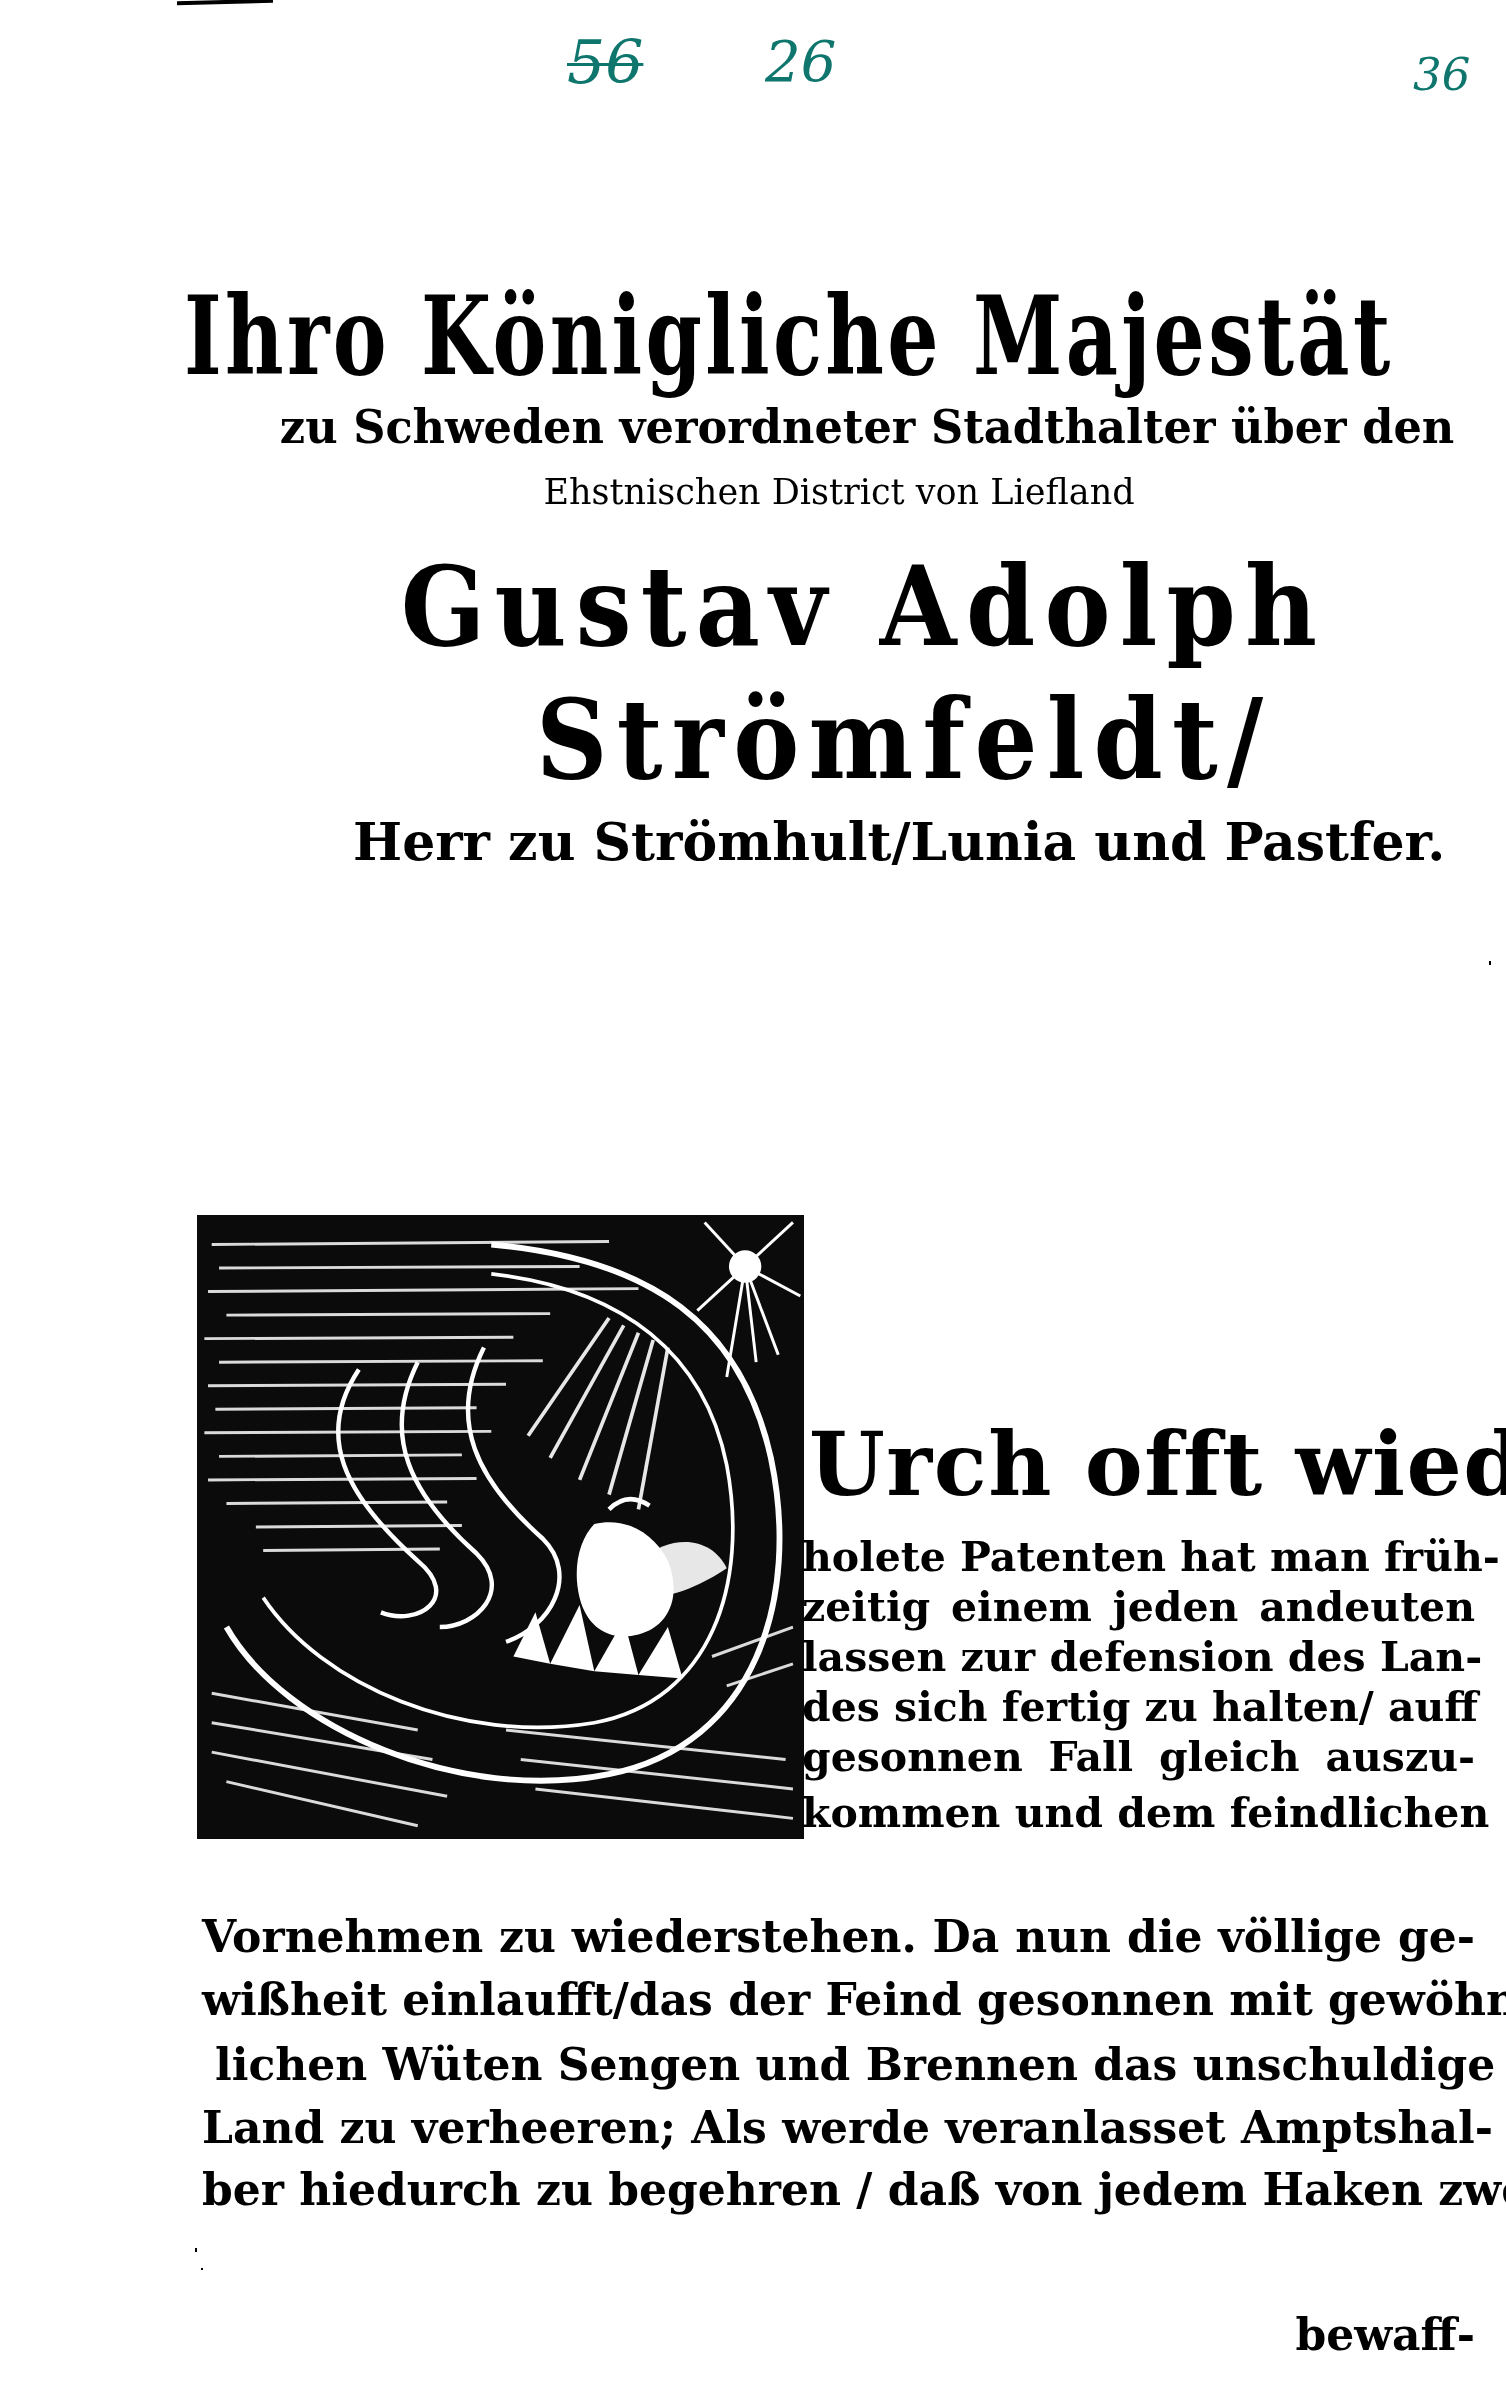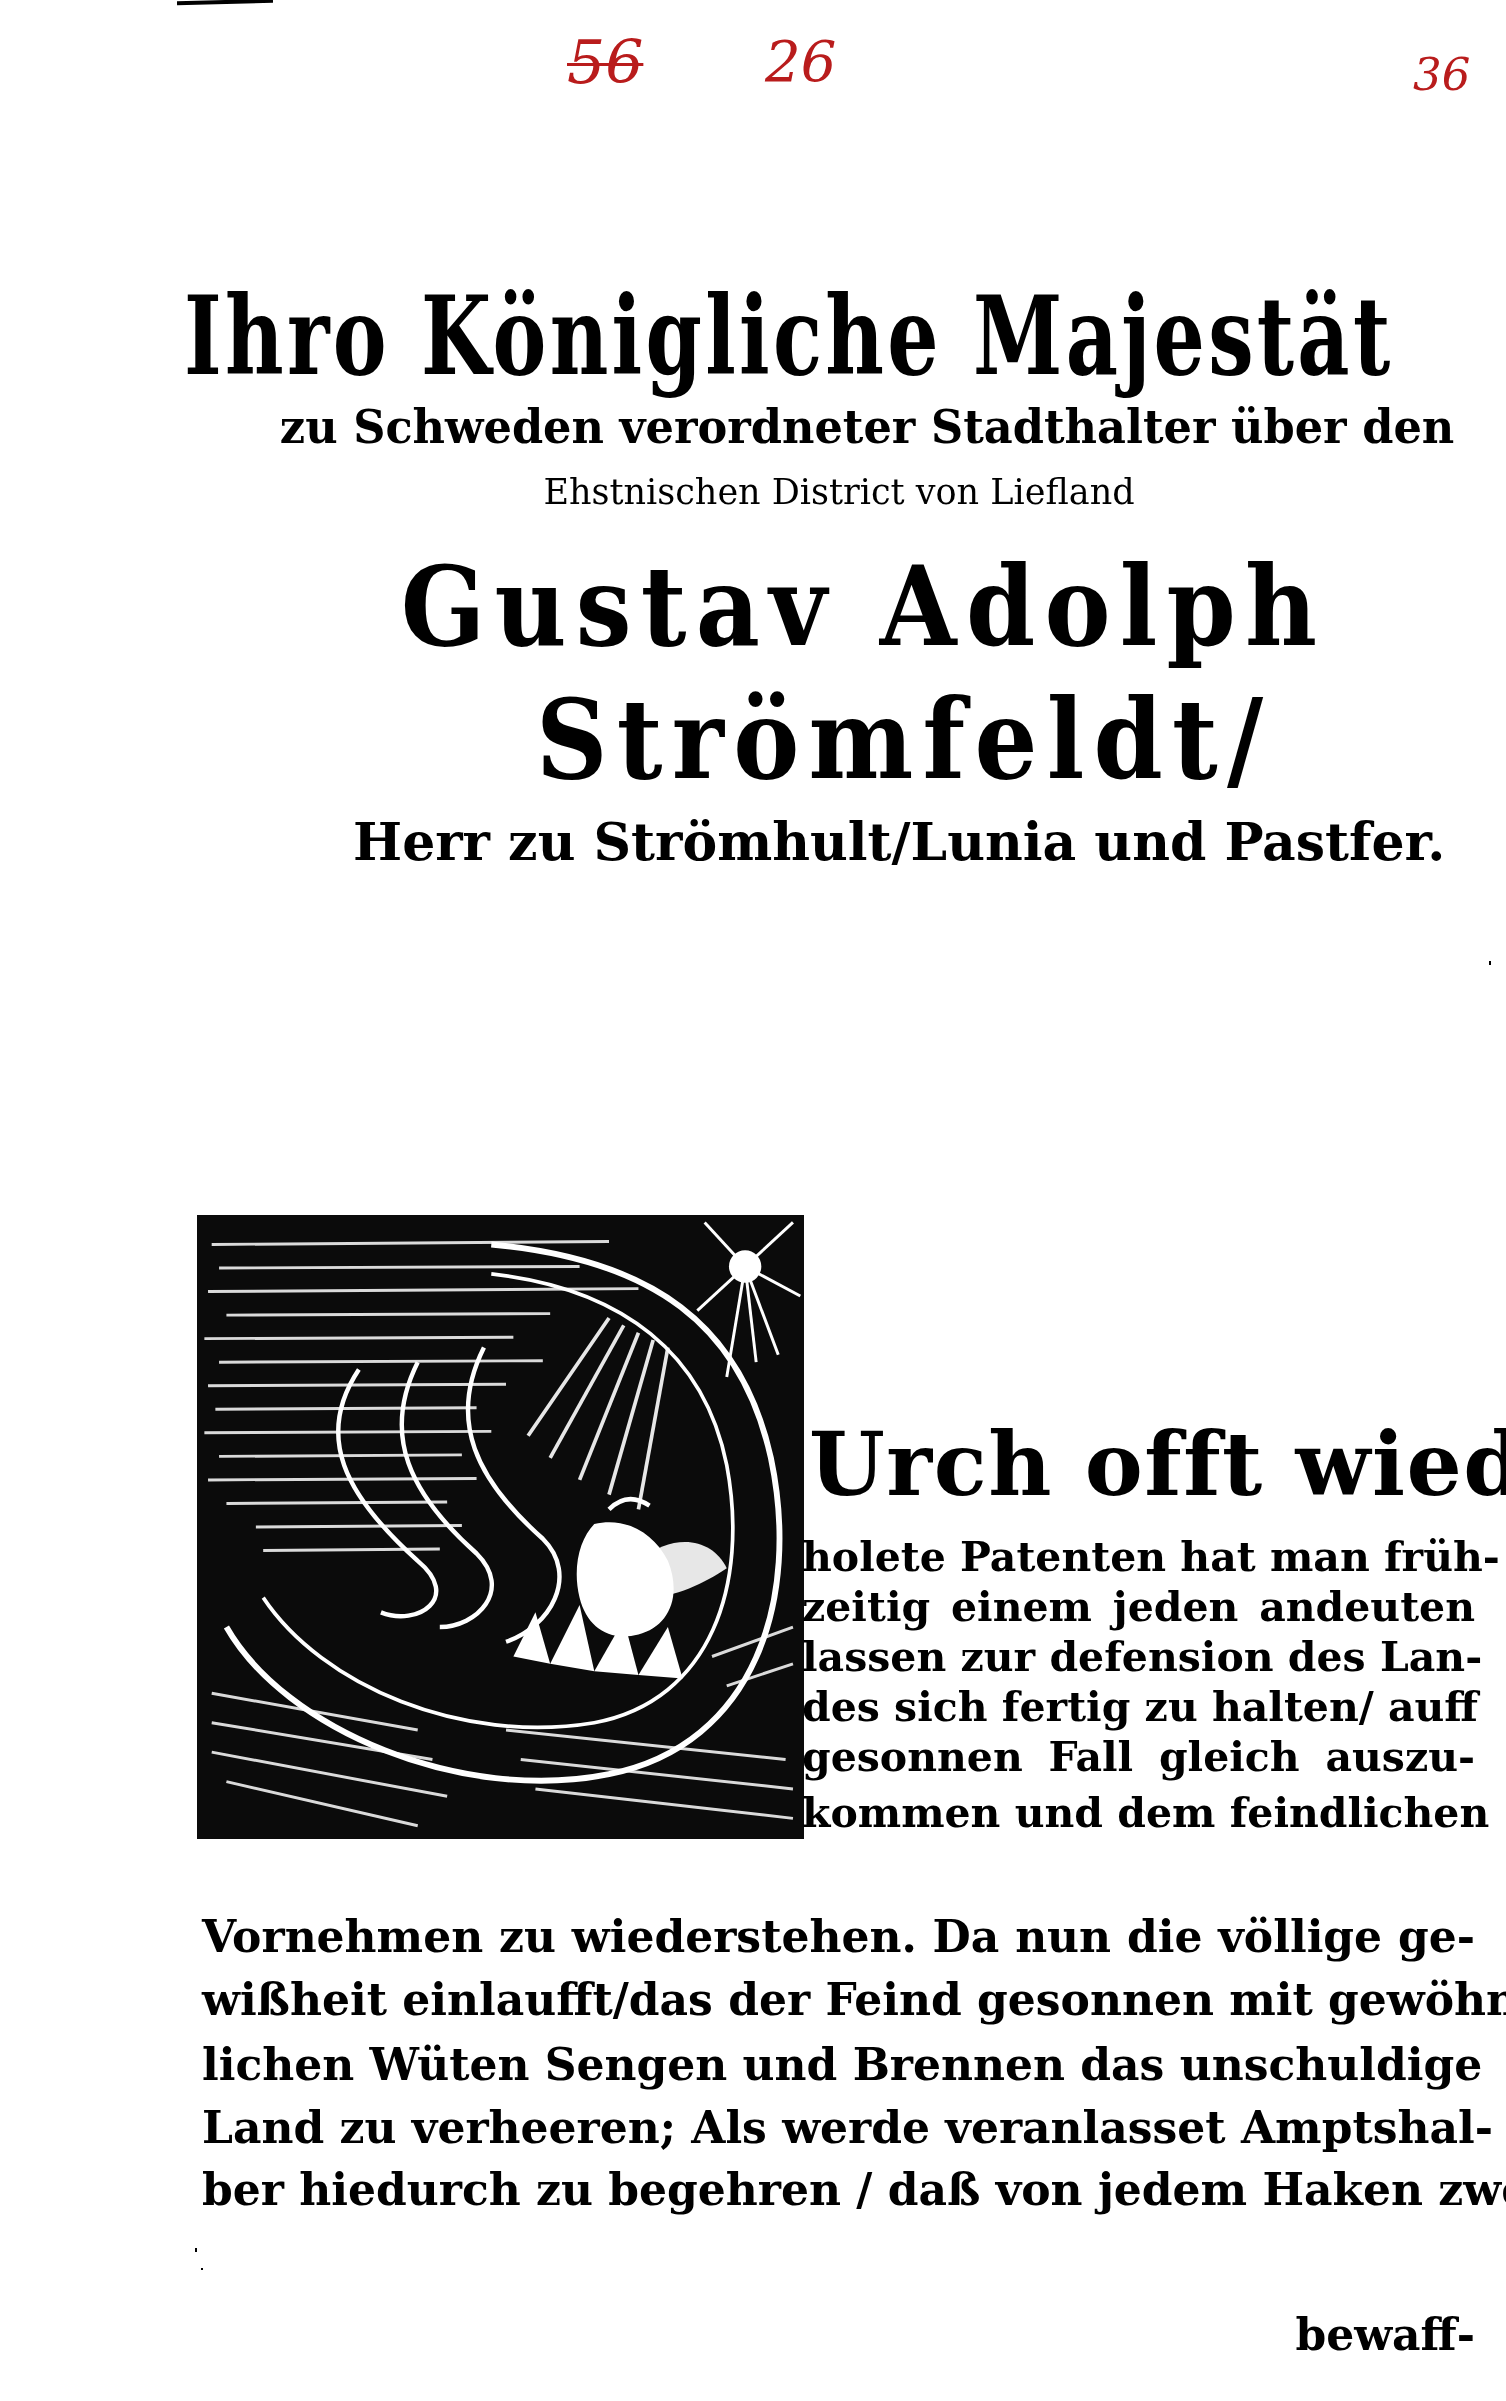--- a/index.html
+++ b/index.html
@@ -15,21 +15,21 @@
       font-family: "DejaVu Serif", serif;
       color: #000000;
     }
     .abs { position: absolute; }
 
     
     .hand {
       font-family: "DejaVu Serif", serif;
       font-style: italic;
       font-weight: normal;
-      color: #b91c1c;
+      color: #0f766e;
       white-space: nowrap;
     }
     .struck { text-decoration: line-through; text-decoration-thickness: 2.9px; }
     .top-mark {
       left: 177px; top: 0px; width: 96px; height: 4.4px;
       background: #000; transform: rotate(-1.5deg);
     }
 
     
     .title-line {
@@ -202,21 +202,21 @@
 
 <div class="abs body-line col-line" style="top:1532px;">holete Patenten hat man früh-</div>
 <div class="abs body-line col-line" style="top:1582px;">zeitig einem jeden andeuten</div>
 <div class="abs body-line col-line" style="top:1632px;">lassen zur defension des Lan-</div>
 <div class="abs body-line col-line" style="top:1682px;">des sich fertig zu halten/ auff</div>
 <div class="abs body-line col-line" style="top:1732px;">gesonnen Fall gleich auszu-</div>
 <div class="abs body-line col-line" style="top:1788px;">kommen und dem feindlichen</div>
 
 <div class="abs body-line full-line" style="top:1910px;">Vornehmen zu wiederstehen.    Da nun die völlige ge-</div>
 <div class="abs body-line full-line" style="top:1973px;">wißheit einlaufft/das der Feind gesonnen mit gewöhn-</div>
-<div class="abs body-line full-line" style="top:2038px;">lichen Wüten Sengen und Brennen das unschuldige</div>
+<div class="abs body-line full-line" style="top:2038px;margin-left:13px;">lichen Wüten Sengen und Brennen das unschuldige</div>
 <div class="abs body-line full-line" style="top:2101px;">Land zu verheeren; Als werde veranlasset Amptshal-</div>
 <div class="abs body-line full-line" style="top:2163px;">ber hiedurch zu begehren / daß von jedem Haken zwey</div>
 
 <div class="abs body-line catch-line">bewaff-</div>
 
 <div class="speck" style="left:1489px; top:961px; width:2.2px; height:4.4px;"></div>
 <div class="speck" style="left:195px; top:2248px; width:2.2px; height:3.7px;"></div>
 <div class="speck" style="left:201px; top:2268px; width:2.2px; height:2.2px;"></div>
 
 

